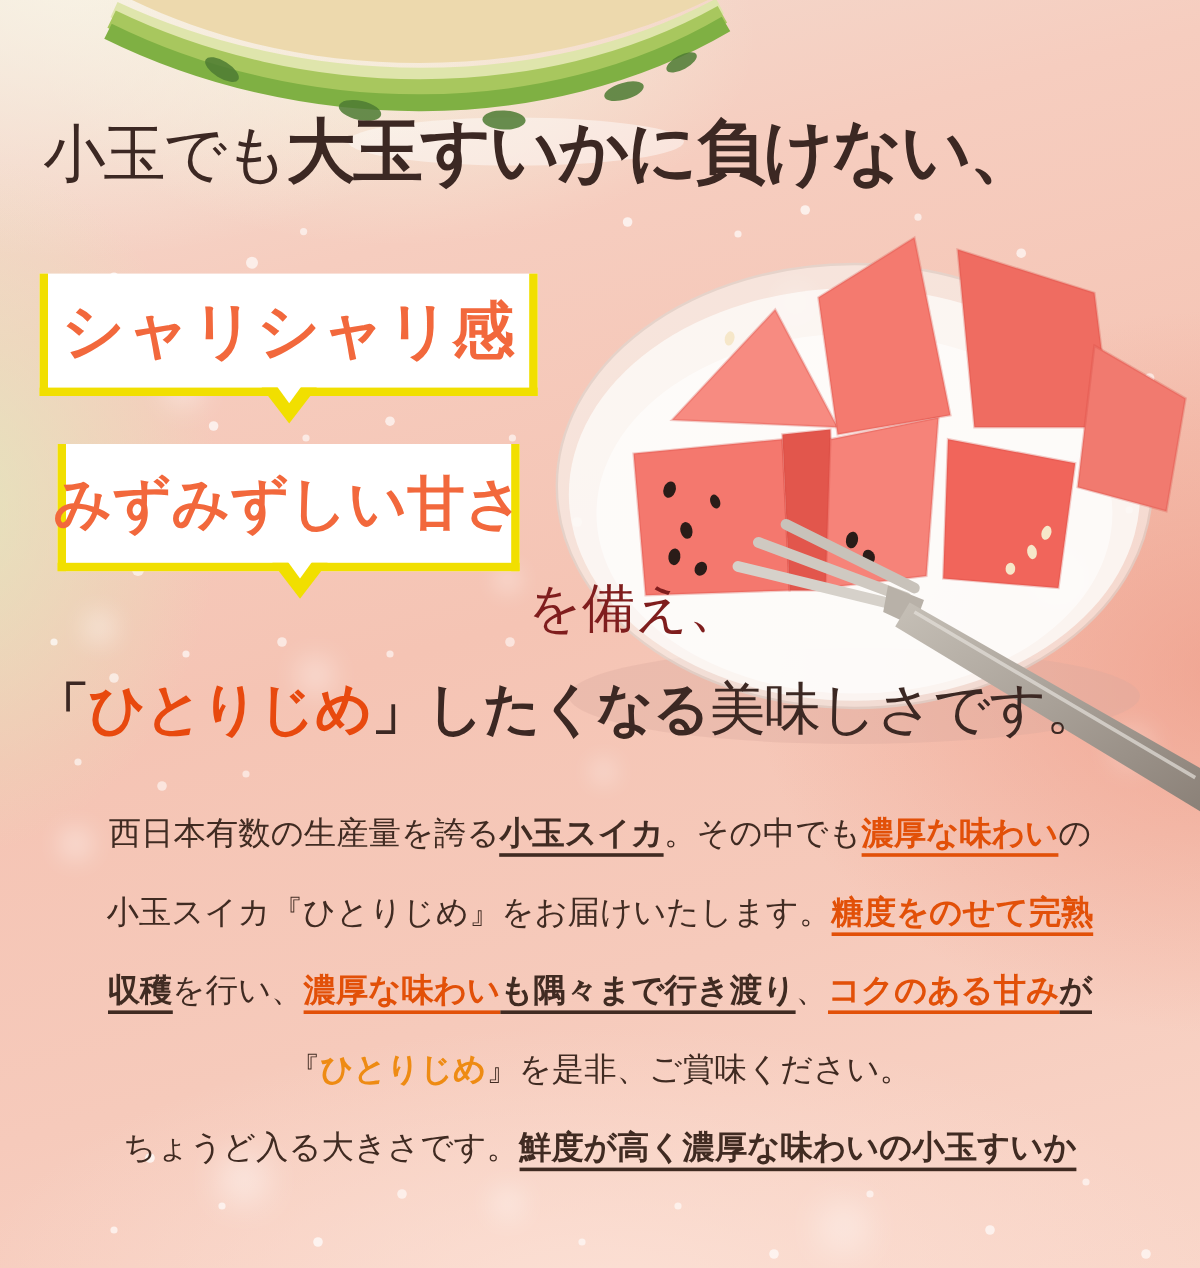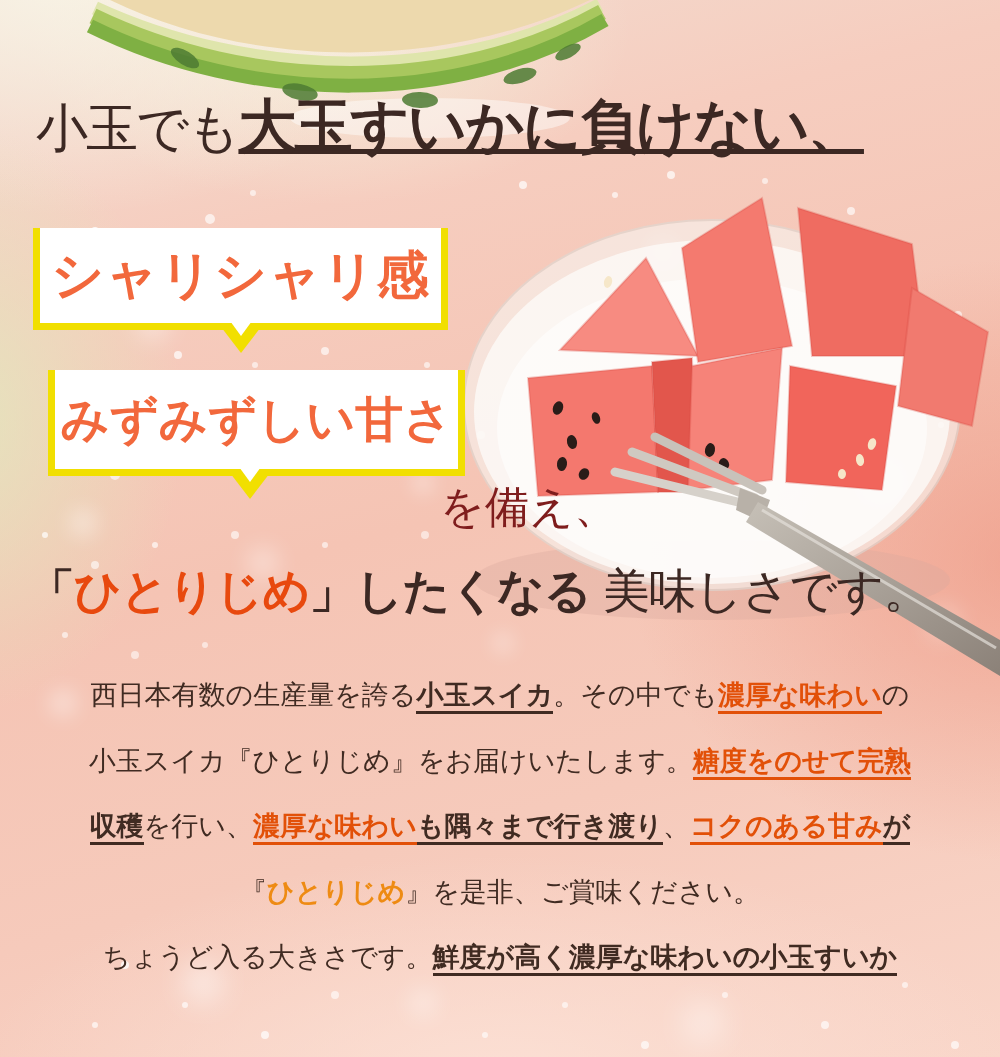--- a/index.html
+++ b/index.html
@@ -42,38 +42,38 @@
     150px 320px 24px 12px rgba(255,255,255,.45),80px 520px 20px 10px rgba(255,255,255,.4),
     260px 560px 22px 12px rgba(255,255,255,.38),420px 480px 18px 8px rgba(255,255,255,.35),
     660px 250px 22px 10px rgba(255,255,255,.4),880px 480px 26px 14px rgba(255,255,255,.35),
     200px 980px 28px 16px rgba(255,255,255,.5),700px 1020px 30px 16px rgba(255,255,255,.45),
     420px 1000px 22px 10px rgba(255,255,255,.4),940px 620px 24px 12px rgba(255,255,255,.35),
     60px 700px 20px 10px rgba(255,255,255,.4),500px 640px 18px 8px rgba(255,255,255,.3);}
   .slice-svg{position:absolute;top:0;left:0;}
   .scene-svg{position:absolute;top:160px;left:440px;}
   .headline{position:absolute;top:88px;left:36px;margin:0;color:#3c2823;white-space:nowrap;letter-spacing:-2px;font-weight:400;}
   .h1a{font-size:52px;}
-  .h1b{font-size:58px;font-weight:700;text-decoration:underline;}
+  .h1b{font-size:58px;font-weight:700;}
   .badge{position:absolute;box-sizing:border-box;background:#fff;border:7px solid #f1df00;border-top:none;
     border-radius:0;display:flex;align-items:center;justify-content:center;}
   .badge::after{content:"";position:absolute;bottom:-30px;width:0;height:0;z-index:0;
     border-left:23px solid transparent;border-right:23px solid transparent;border-top:30px solid #f1df00;}
   .badge::before{content:"";position:absolute;bottom:-13px;width:0;height:0;z-index:1;
     border-left:16px solid transparent;border-right:16px solid transparent;border-top:22px solid #fff;}
   .badge1{left:33px;top:228px;width:415px;height:102px;}
   .badge1::after{left:178px;} .badge1::before{left:185px;}
-  .badge2{left:48px;top:370px;width:417px;height:106px;}
+  .badge2{left:48px;top:370px;width:385px;height:106px;}
   .badge2::after{left:172px;} .badge2::before{left:179px;}
   .badge-text{color:#f2683c;font-weight:700;white-space:nowrap;}
   .badge1 .badge-text{font-size:52px;letter-spacing:1px;}
   .badge2 .badge-text{font-size:48px;letter-spacing:0;}
   .connector{position:absolute;left:440px;top:478px;margin:0;font-size:44px;color:#7f1d1d;white-space:nowrap;}
   .subline{position:absolute;left:28px;top:560px;margin:0;font-size:47px;letter-spacing:-1px;color:#3c2823;white-space:nowrap;font-weight:700;}
   .subline .hl{color:#e8490e;}
-  .subline .rest{font-weight:400;margin-left:12px;}
+  .subline .rest{font-weight:400;}
   .body-text{position:absolute;top:662px;left:0;right:0;text-align:center;color:#402b22;}
   .bline{margin:0;font-size:27px;line-height:65.5px;white-space:nowrap;}
   .sg{font-weight:400;}
   .du{font-weight:700;border-bottom:3px solid #402b22;padding-bottom:1px;}
   .ou{font-weight:700;color:#e25008;border-bottom:3px solid #e25008;padding-bottom:1px;}
   .am{font-weight:700;color:#ee8b13;}
 </style>
 </head>
 <body>
 

